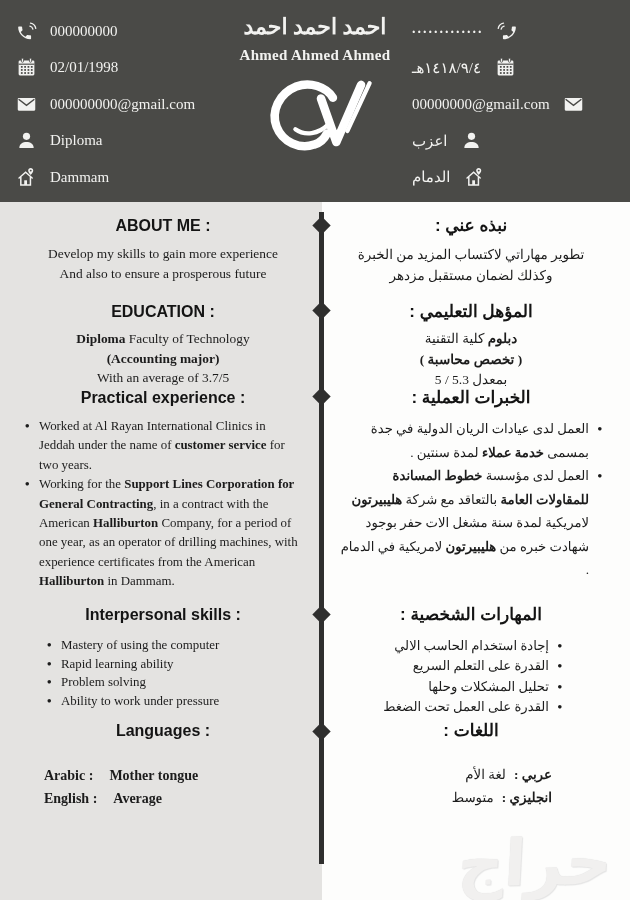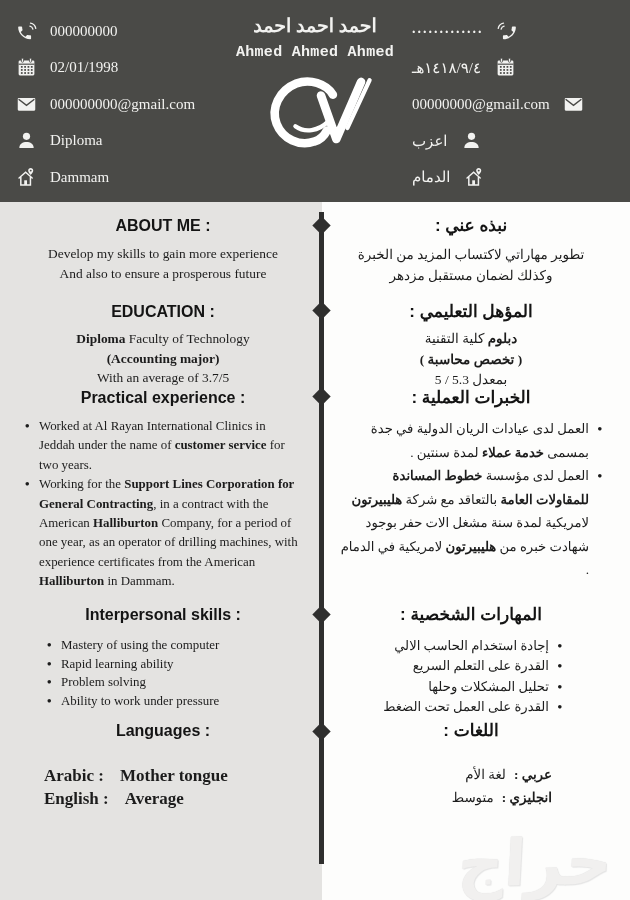--- a/index.html
+++ b/index.html
@@ -3,38 +3,38 @@
 <meta charset="utf-8">
 <style>
   * { margin:0; padding:0; box-sizing:border-box; }
   html,body { background:#ffffff; }
   .page {
     position:relative; width:630px; height:900px; overflow:hidden;
     background:#fdfdfc;
     font-family:"Liberation Serif", serif;
     color:#1c1c1c;
   }
-  .sans { font-family:Liberation Mono, monospace; }
+  .sans { font-family:Liberation Serif, serif; }
   .b { font-weight:bold; }
 
   
   .header {
     position:absolute; top:0; left:0; width:630px; height:202px;
     background:#4a4a47; color:#f2f2f0;
     display:grid; grid-template-columns:218px 1fr 218px;
   }
   .hcol { display:flex; flex-direction:column; justify-content:space-between; padding:20px 0 14px 0; }
   .hrow { display:flex; align-items:center; gap:13px; font-size:15px; }
   .hcol.left  .hrow { padding-left:15px; }
   .hcol.right .hrow { justify-content:flex-end; padding-right:13px; direction:rtl; }
   .hicon { width:22px; height:22px; flex:0 0 22px; display:inline-flex; align-items:center; justify-content:center; }
   .hicon svg { width:21px; height:21px; }
   .dots { letter-spacing:2px; font-weight:bold; font-size:14px; transform:translateY(-2px); }
   .hdr-center { display:flex; flex-direction:column; align-items:center; padding-top:14px; }
-  .name-ar { font-size:19px; font-weight:bold; direction:rtl; }
+  .name-ar { font-size:22px; font-weight:bold; direction:rtl; }
   .name-en { font-size:15px; font-weight:bold; margin-top:7px; letter-spacing:.3px; }
   .cv-logo { margin-top:8px; }
 
   
   .body { position:absolute; top:202px; left:0; width:630px; height:698px; }
   .col-left  { position:absolute; left:0;   top:0; width:322px; height:698px; background:#e4e3e1; }
   .col-right { position:absolute; left:322px; top:0; width:308px; height:782px; background:#fdfdfc; direction:rtl; }
 
   .divider { position:absolute; left:319px; top:10px; width:5px; height:652px; background:#2f2f2e; }
   .diamond { position:absolute; width:13px; height:13px; background:#2f2f2e; transform:rotate(45deg); left:315px; }
@@ -61,21 +61,21 @@
   .col-right .bullets { font-size:13.2px; line-height:23.5px; }
   .bullet { position:relative; padding-left:15px; }
   .col-left .bullet { padding-left:15px; }
   .col-right .bullet { padding-left:0; padding-right:15px; }
   .bullet::before { content:"\2022"; position:absolute; left:1px; top:0; font-weight:bold; }
   .col-right .bullet::before { left:auto; right:2px; }
 
   .skill-list { margin-top:8px; font-size:12.9px; line-height:18.6px; padding-left:22px; }
   .col-right .skill-list { padding-left:0; padding-right:40px; font-size:13.2px; line-height:20.3px; }
 
-  .lang-rows { margin-top:20px; padding-left:20px; font-size:17px; line-height:23px; }
+  .lang-rows { margin-top:20px; padding-left:20px; font-size:14px; line-height:23px; }
   .col-right .lang-rows { padding-left:0; padding-right:52px; font-size:13.4px; line-height:22.5px; }
   .lang-row { display:flex; gap:16px; }
   .col-right .lang-row { gap:8px; }
   .lang-label { font-weight:bold; }
   .col-left .lang-value { font-weight:bold; }
 
   
   .watermark {
     position:absolute; right:18px; bottom:0px;
     font-size:64px; font-weight:bold; direction:rtl;

